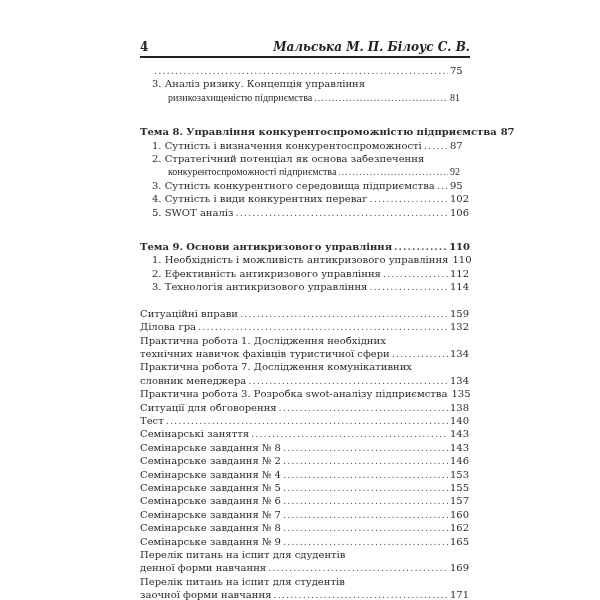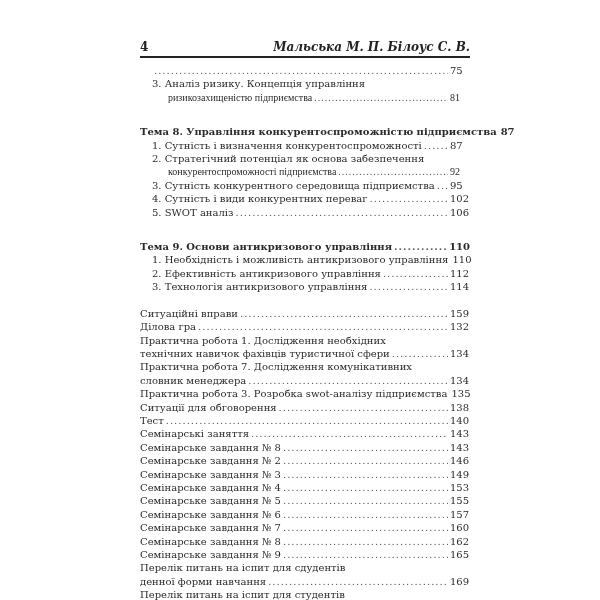--- a/index.html
+++ b/index.html
@@ -200,27 +200,20 @@
         </div>
         <div class="entry">
           <div class="line">
             <span class="text">Семінарське завдання № 2</span>
             <span class="dots"></span>
             <span class="pg">146</span>
           </div>
         </div>
         <div class="entry">
           <div class="line">
-            <span class="text">Семінарське завдання № 3</span>
-            <span class="dots"></span>
-            <span class="pg">149</span>
-          </div>
-        </div>
-        <div class="entry">
-          <div class="line">
             <span class="text">Семінарське завдання № 4</span>
             <span class="dots"></span>
             <span class="pg">153</span>
           </div>
         </div>
         <div class="entry">
           <div class="line">
             <span class="text">Семінарське завдання № 5</span>
             <span class="dots"></span>
             <span class="pg">155</span>

